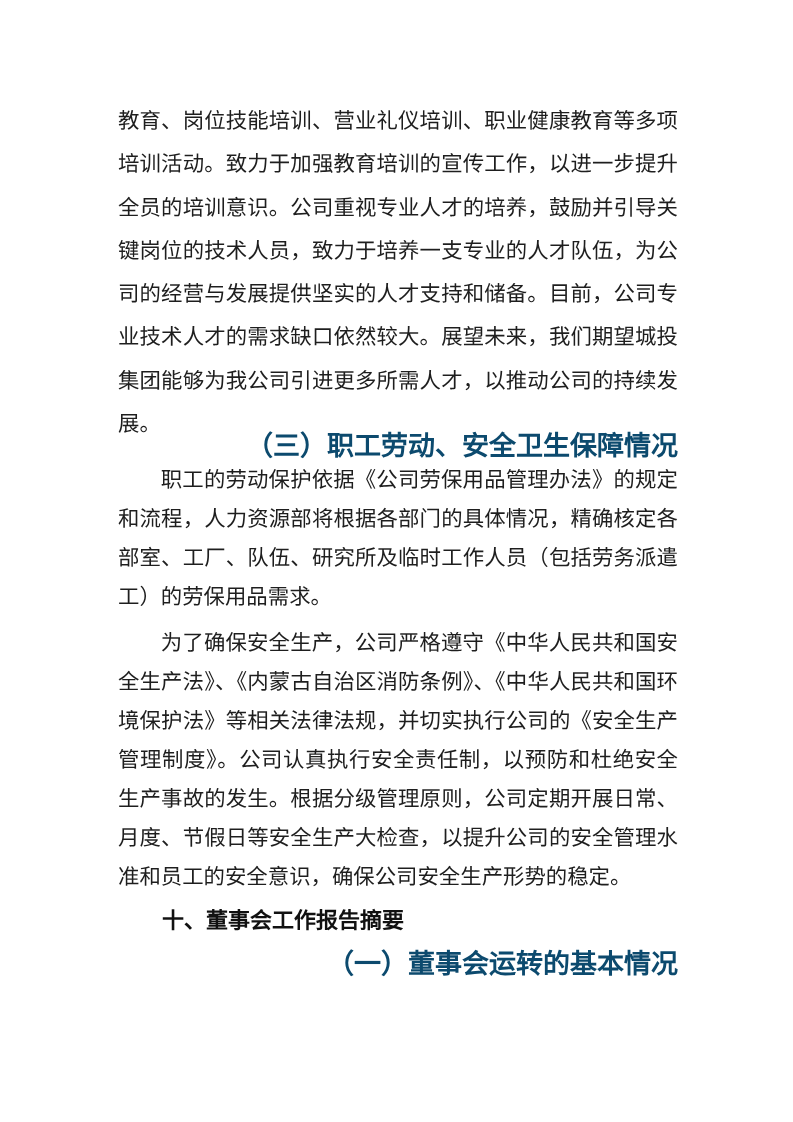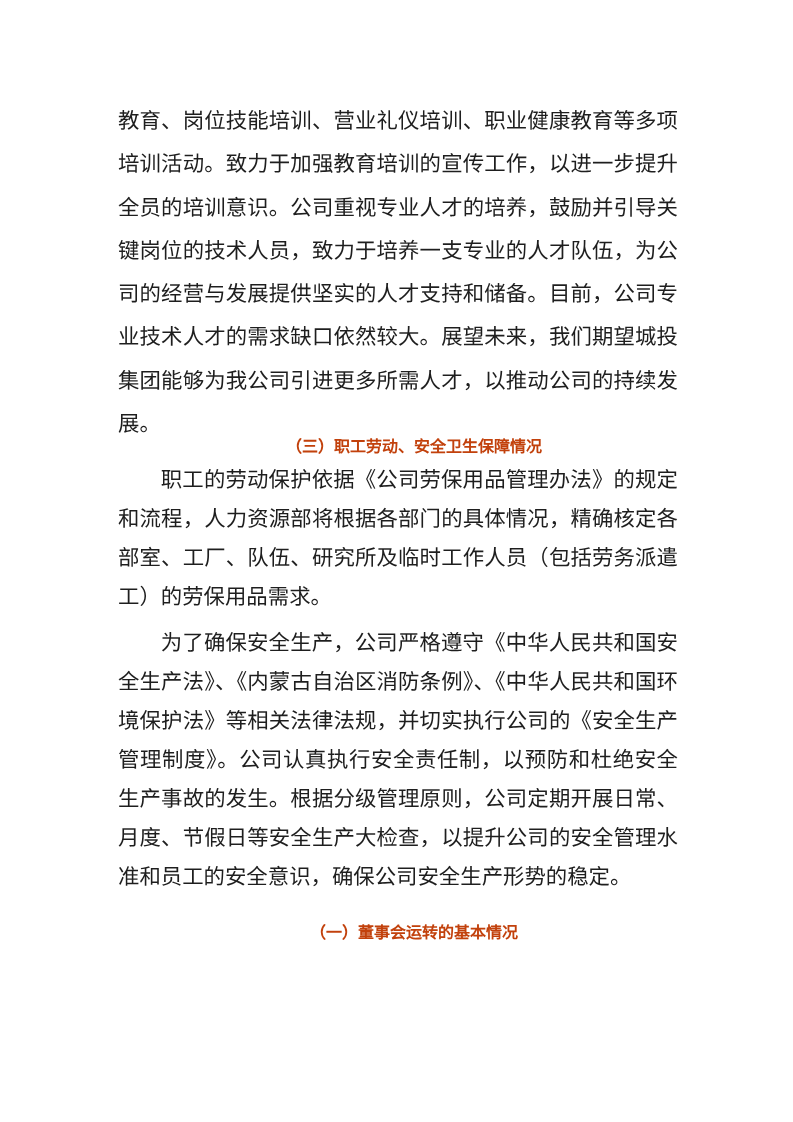--- a/index.html
+++ b/index.html
@@ -25,57 +25,58 @@
     letter-spacing: 0;
     word-break: normal;
   }
   .lh-wide  { line-height: 43.3px; }
   .lh-tight { line-height: 39px; }
   .indent   { text-indent: 2em; }
   .no-indent { text-indent: 0; }
 
   .sub-heading {
     margin: 0;
-    font-size: 16px;
+    font-size: 27px;
     font-weight: bold;
     line-height: 37px;
     text-indent: 2em;
-    text-align: center;
+    text-align: right;
     font-family: "Liberation Serif", "DejaVu Serif", serif;
-    color: #c2410c;
+    color: #0c4a6e;
   }
   .main-heading {
     margin: 0;
     font-size: 22px;
     font-weight: bold;
     line-height: 38px;
     text-indent: 2em;
     text-align: left;
     font-family: "Liberation Sans", "DejaVu Sans", sans-serif;
     color: #111111;
   }
 
   
   .block-section3-heading { margin-top: -18px; }
   .block-labor-para       { margin-top: -4px; }
   .block-safety-para      { margin-top: 7px; }
   .block-section10-heading{ margin-top: 5px; }
-  .block-sub1-heading     { margin-top: 17px; }
+  .block-sub1-heading     { margin-top: 6px; }
   .block-board-para       { margin-top: 3px; }
 </style>
 </head>
 <body>
 
 <div class="page">
 
   <p class="para lh-wide no-indent">教育、岗位技能培训、营业礼仪培训、职业健康教育等多项培训活动。致力于加强教育培训的宣传工作，以进一步提升全员的培训意识。公司重视专业人才的培养，鼓励并引导关键岗位的技术人员，致力于培养一支专业的人才队伍，为公司的经营与发展提供坚实的人才支持和储备。目前，公司专业技术人才的需求缺口依然较大。展望未来，我们期望城投集团能够为我公司引进更多所需人才，以推动公司的持续发展。</p>
 
   <h3 class="sub-heading block-section3-heading">（三）职工劳动、安全卫生保障情况</h3>
 
   <p class="para lh-tight indent block-labor-para">职工的劳动保护依据《公司劳保用品管理办法》的规定和流程，人力资源部将根据各部门的具体情况，精确核定各部室、工厂、队伍、研究所及临时工作人员（包括劳务派遣工）的劳保用品需求。</p>
 
   <p class="para lh-tight indent block-safety-para">为了确保安全生产，公司严格遵守《中华人民共和国安全生产法》、《内蒙古自治区消防条例》、《中华人民共和国环境保护法》等相关法律法规，并切实执行公司的《安全生产管理制度》。公司认真执行安全责任制，以预防和杜绝安全生产事故的发生。根据分级管理原则，公司定期开展日常、月度、节假日等安全生产大检查，以提升公司的安全管理水准和员工的安全意识，确保公司安全生产形势的稳定。</p>
 
+  <h2 class="main-heading block-section10-heading">十、董事会工作报告摘要</h2>
 
   <h3 class="sub-heading block-sub1-heading">（一）董事会运转的基本情况</h3>
 
 
 </div>
 
 </body></html>

